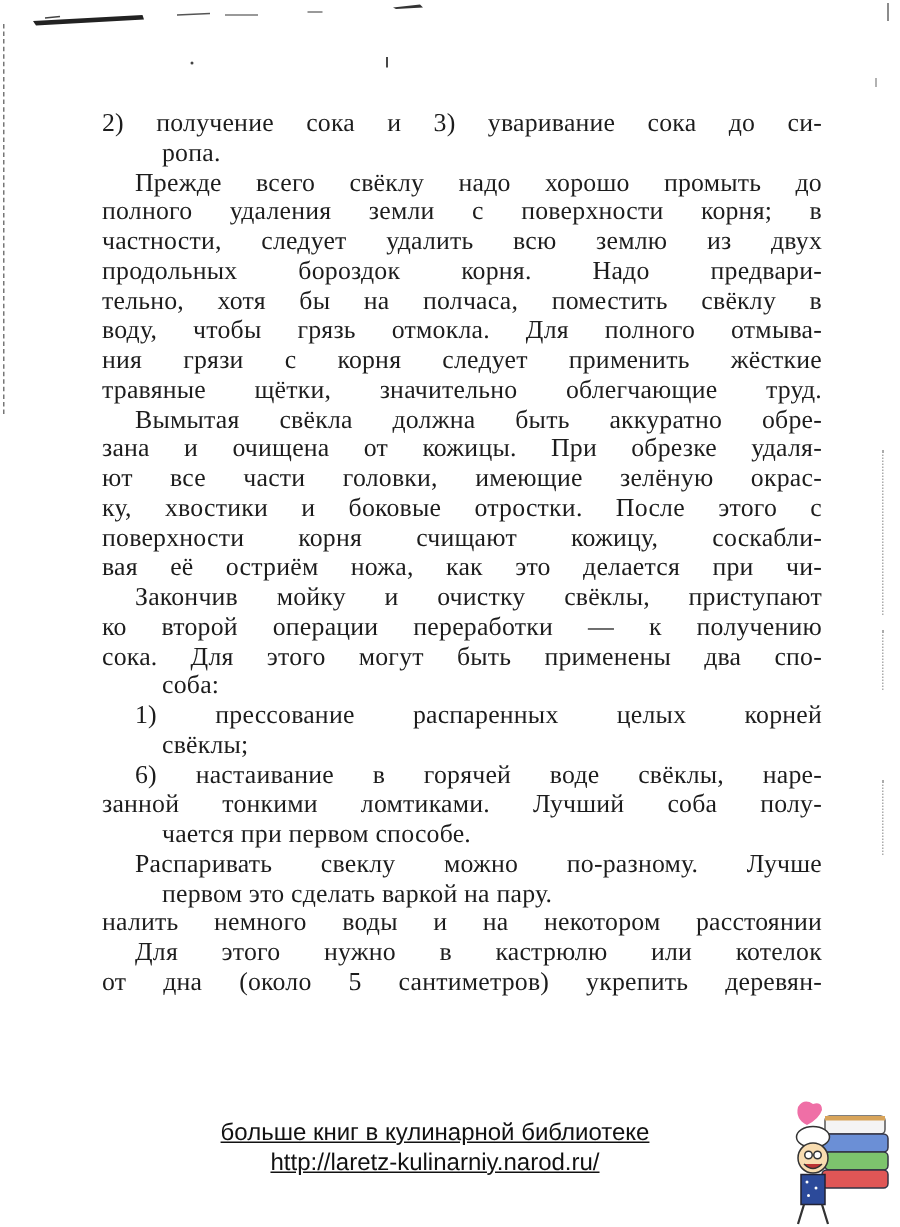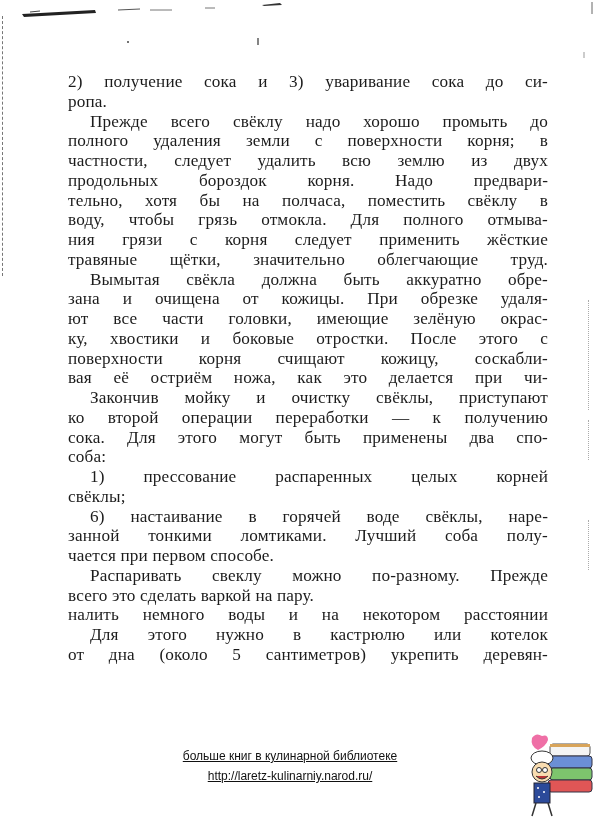--- a/index.html
+++ b/index.html
@@ -15,27 +15,27 @@
     .right-dots { position: absolute; left: 588px; width: 1px; border-left: 1px dotted #888; opacity:.7; }
     .page-text {
       position: absolute; left: 68px; top: 72px; width: 480px;
       font-size: 17.2px; line-height: 19.75px;
       letter-spacing: 0.15px;
     }
     .line {
       display: block; white-space: nowrap; text-align: justify;
       text-align-last: justify; height: 19.75px;
     }
-    .line.last { text-align-last: left; }
+    .line.last { text-align-last: left; margin-left: 40px; }
     .line.indent { padding-left: 22px; }
     .footer {
       position: absolute; left: 100px; top: 746px; width: 380px;
       text-align: center;
       font-family: "Liberation Sans", "DejaVu Sans", sans-serif;
-      font-size: 12px; line-height: 20px; color: #111;
+      font-size: 16px; line-height: 20px; color: #111;
     }
     .footer a { color: #111; text-decoration: underline; display: block; }
     .mascot { position: absolute; left: 520px; top: 726px; width: 80px; height: 92px; }
   </style>
 </head>
 <body>
 
 <div class="scan-marks">
   <svg width="600" height="60" viewBox="0 0 600 60">
     <path d="M22 14 L95 10 L96 13 L24 17 Z" fill="#222"></path>
@@ -74,22 +74,22 @@
     <span class="line">вая её остриём ножа, как это делается при чи-</span>
     <span class="line indent">Закончив мойку и очистку свёклы, приступают</span>
     <span class="line">ко второй операции переработки — к получению</span>
     <span class="line">сока. Для этого могут быть применены два спо-</span>
     <span class="line last">соба:</span>
     <span class="line indent">1) прессование распаренных целых корней</span>
     <span class="line last">свёклы;</span>
     <span class="line indent">6) настаивание в горячей воде свёклы, наре-</span>
     <span class="line">занной тонкими ломтиками. Лучший соба полу-</span>
     <span class="line last">чается при первом способе.</span>
-    <span class="line indent">Распаривать свеклу можно по-разному. Прежде</span>
-    <span class="line last">всего это сделать варкой на пару.</span>
+    <span class="line indent">Распаривать свеклу можно по-разному. Лучше</span>
+    <span class="line last">первом это сделать варкой на пару.</span>
     <span class="line">налить немного воды и на некотором расстоянии</span>
     <span class="line indent">Для этого нужно в кастрюлю или котелок</span>
     <span class="line">от дна (около 5 сантиметров) укрепить деревян-</span>
   </div>
 
 <div class="footer">
   <a>больше книг в кулинарной библиотеке</a>
   <a>http://laretz-kulinarniy.narod.ru/</a>
 </div>
 

